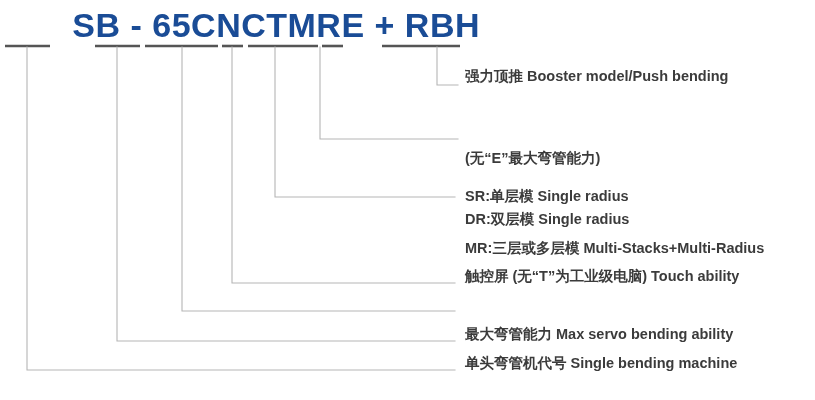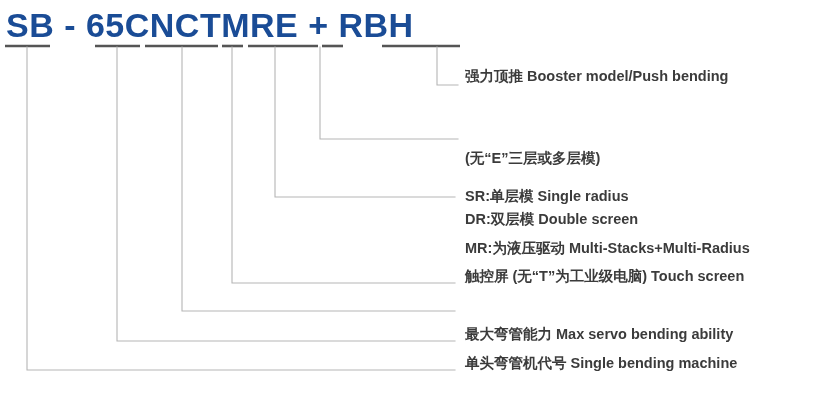--- a/index.html
+++ b/index.html
@@ -15,20 +15,21 @@
     font-family: "Liberation Sans", "DejaVu Sans", sans-serif;
     -webkit-font-smoothing: antialiased;
   }
 
   #diagram {
     position: absolute;
     left: 0;
     top: 0;
     width: 815px;
     height: 400px;
+    text-align: right;
   }
 
   
   .model-code {
     position: absolute;
     left: 0px;
     top: 4px;
     width: 480px;
     height: 42px;
     white-space: pre;
@@ -93,28 +94,28 @@
       <polyline points="232,47 232,283 455,283"></polyline>
       <polyline points="182,47 182,311 455,311"></polyline>
       <polyline points="117,47 117,341 455,341"></polyline>
       <polyline points="27,47 27,370 455,370"></polyline>
     </g>
   </svg>
 
   <div class="callout" style="top:68px">强力顶推 Booster model/Push bending</div>
 
 
-  <div class="callout sub" style="top:150px">(无“E”三层或多层模)</div>
+  <div class="callout sub" style="top:150px">(无“E”最大弯管能力)</div>
 
   <div class="callout" style="top:188px">SR:单层模 Single radius</div>
 
-  <div class="callout" style="top:211px">DR:双层模 Double screen</div>
+  <div class="callout" style="top:211px">DR:双层模 Single radius</div>
 
-  <div class="callout" style="top:240px">MR:为液压驱动 Multi-Stacks+Multi-Radius</div>
+  <div class="callout" style="top:240px">MR:三层或多层模 Multi-Stacks+Multi-Radius</div>
 
-  <div class="callout" style="top:268px">触控屏 (无“T”为工业级电脑) Touch screen</div>
+  <div class="callout" style="top:268px">触控屏 (无“T”为工业级电脑) Touch ability</div>
 
 
   <div class="callout" style="top:326px">最大弯管能力 Max servo bending ability</div>
 
   <div class="callout" style="top:355px">单头弯管机代号 Single bending machine</div>
 
 </div>
 
 </body></html>

